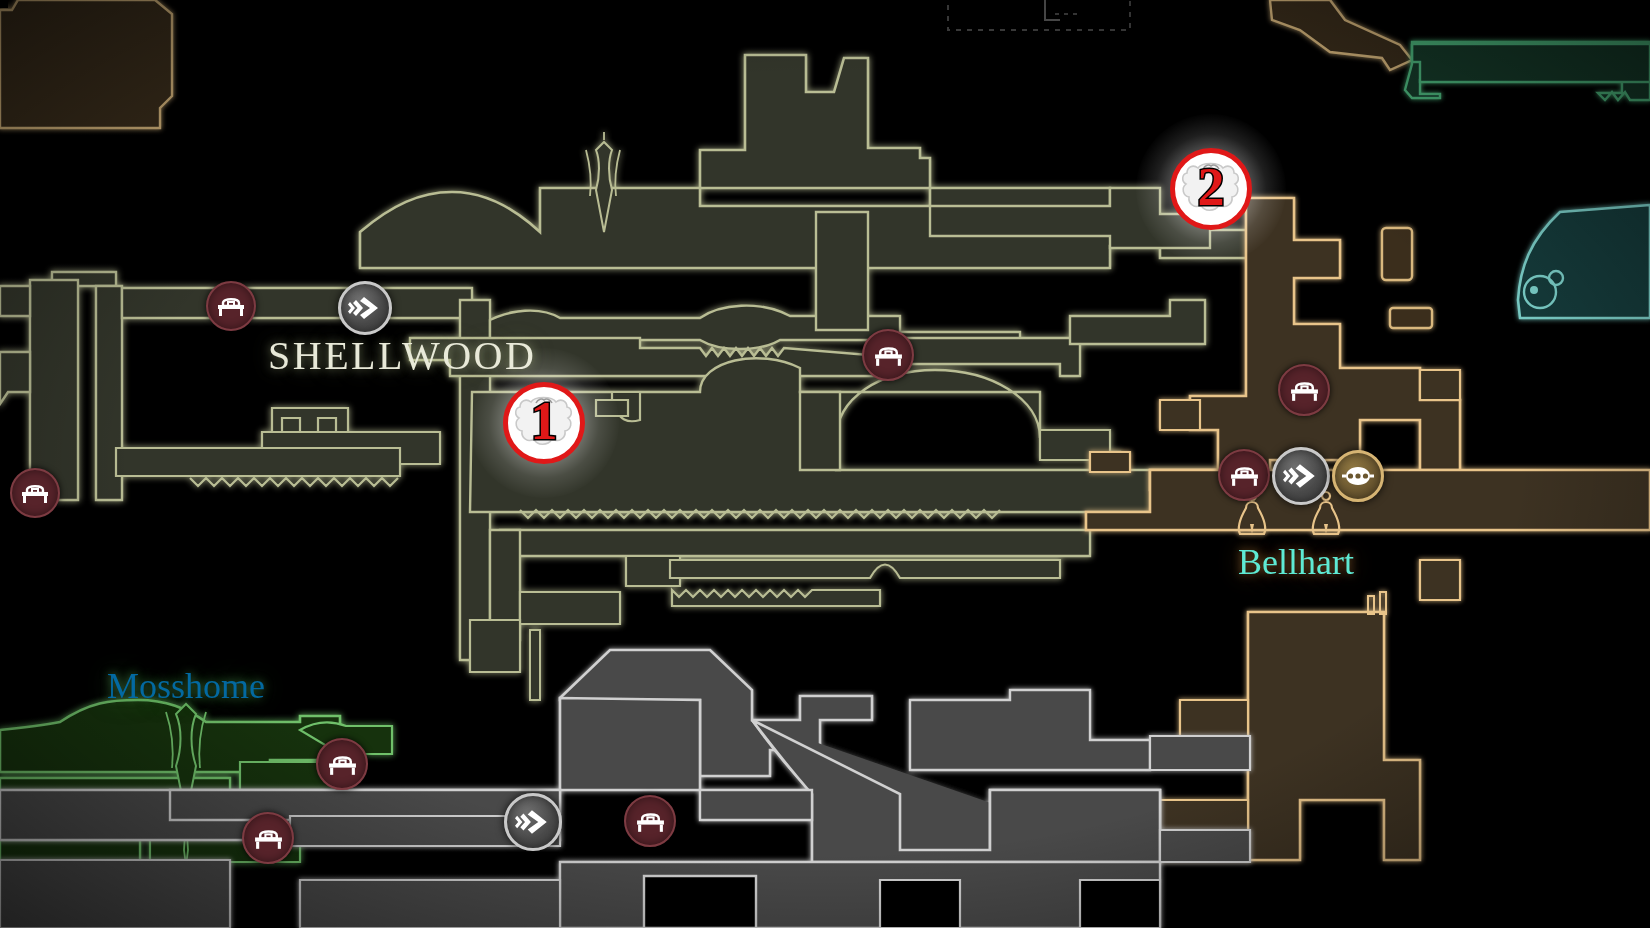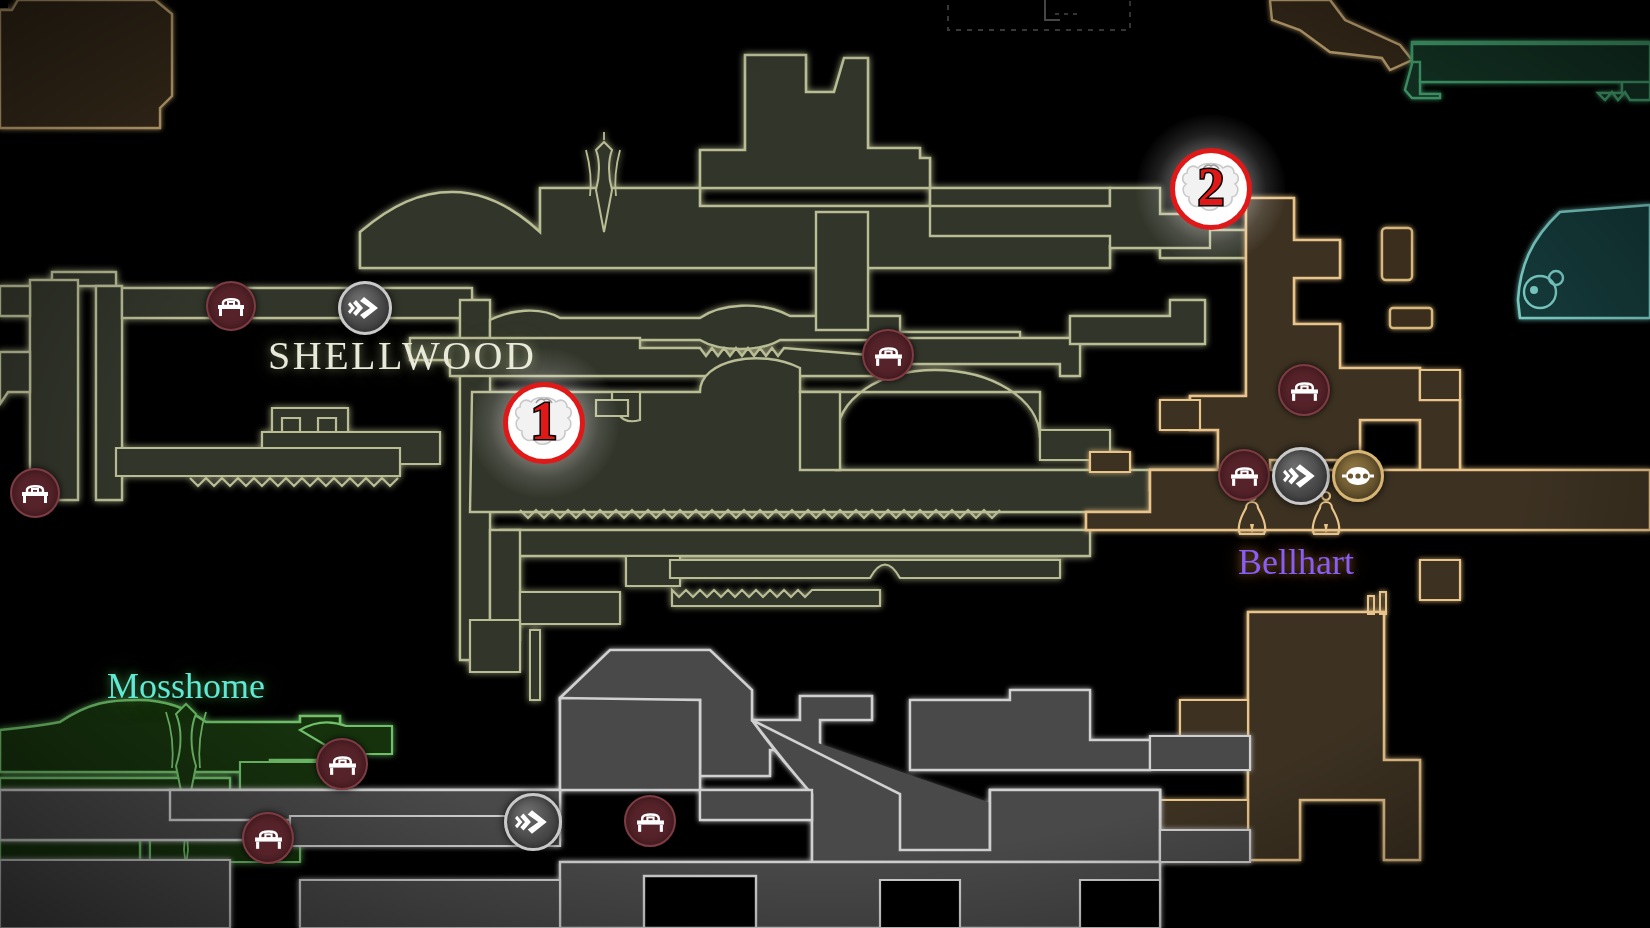--- a/index.html
+++ b/index.html
@@ -4,23 +4,23 @@
 <style>
   html,body{margin:0;padding:0;background:#000;}
   body{width:1650px;height:928px;overflow:hidden;font-family:"Liberation Serif",serif;}
   #map{position:relative;width:1650px;height:928px;background:#000;overflow:hidden;}
   #mapsvg{position:absolute;left:0;top:0;width:1650px;height:928px;}
 
   .area-label{position:absolute;white-space:nowrap;font-family:"Liberation Serif",serif;
     pointer-events:none;user-select:none;}
   .label-shellwood{font-size:40px;letter-spacing:2.5px;color:#e8e9d8;
     text-shadow:0 0 10px rgba(190,200,150,.55),0 0 22px rgba(120,130,90,.45);}
-  .label-mosshome{font-size:36px;color:#5eead4;
+  .label-mosshome{font-size:36px;color:#0369a1;
     text-shadow:0 0 10px rgba(110,200,110,.6),0 0 24px rgba(60,140,60,.5);}
-  .label-bellhart{font-size:36px;color:#8b5cf6;
+  .label-bellhart{font-size:36px;color:#5eead4;
     text-shadow:0 0 10px rgba(230,160,80,.6),0 0 24px rgba(180,110,40,.45);}
 
   .poi{position:absolute;border-radius:50%;display:flex;align-items:center;justify-content:center;
     box-sizing:border-box;}
   .poi svg{display:block;}
 
   .poi-bench{background:#57232a;border:2.5px solid #7d3b42;
     box-shadow:0 0 6px rgba(0,0,0,.85), inset 0 0 10px rgba(0,0,0,.45);}
   .poi-bell{background:radial-gradient(circle at 38% 32%,#6e6e6e 0%,#4a4a4a 55%,#3a3a3a 100%);
     border:3px solid #c9c9c9;

